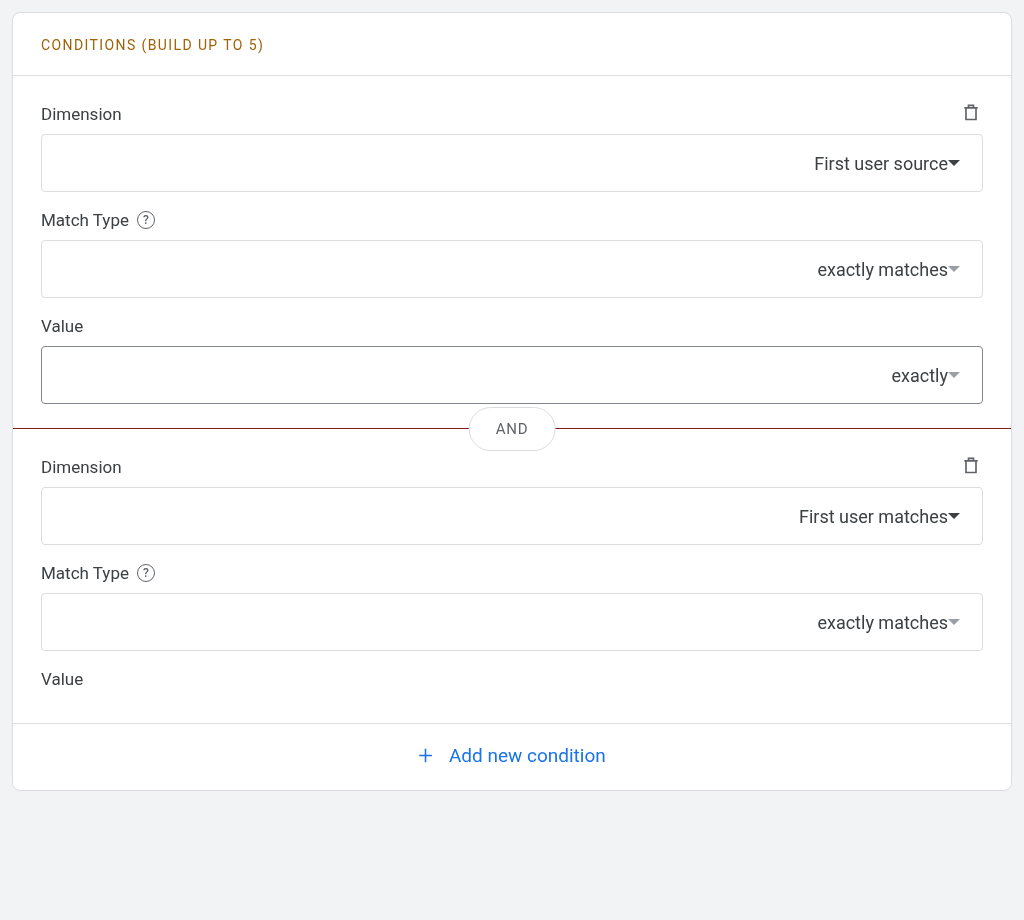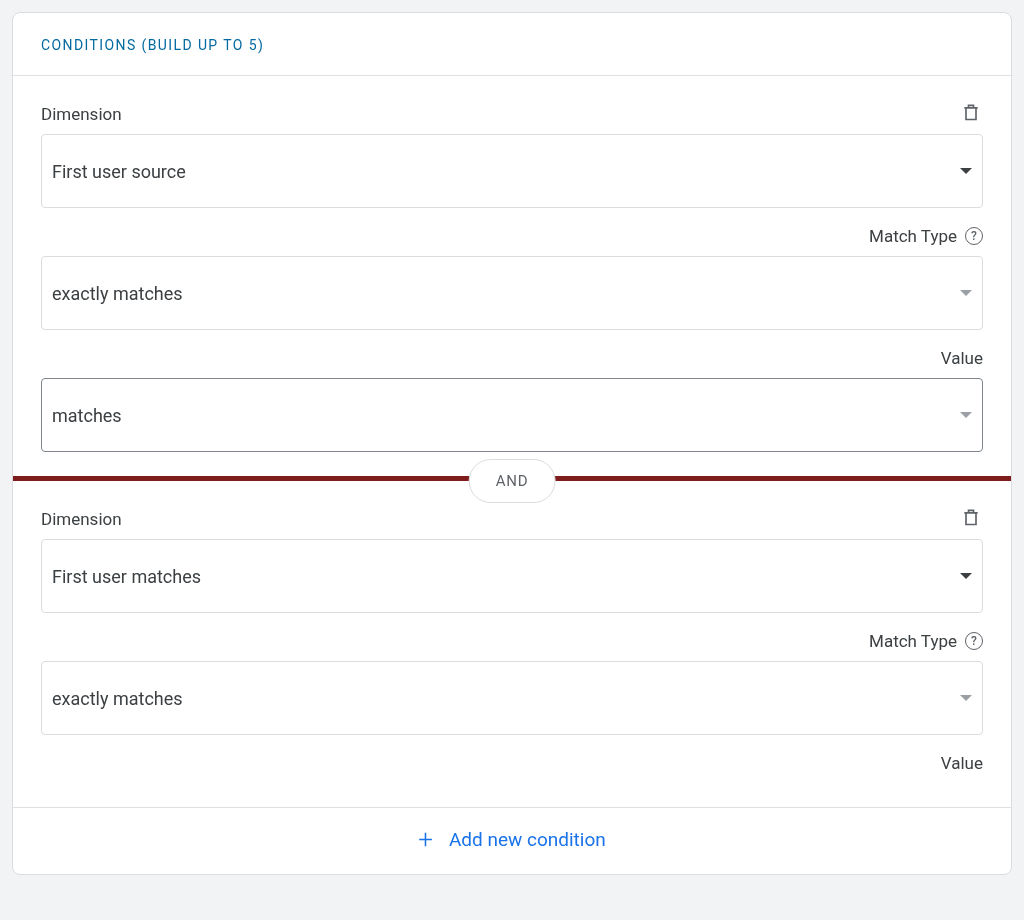--- a/index.html
+++ b/index.html
@@ -16,21 +16,21 @@
       border-radius: 8px;
       overflow: hidden;
     }
     .card-header {
       padding: 24px 28px 22px 28px;
       border-bottom: 1px solid #e0e0e0;
     }
     .card-header-title {
       font-size: 14px;
       letter-spacing: 1.4px;
-      color: #0369a1;
+      color: #a16207;
       font-weight: 400;
     }
     .condition-block {
       padding: 20px 28px 24px 28px;
     }
     .field-row-head {
       display: flex;
       justify-content: space-between;
       align-items: flex-end;
       margin-bottom: 10px;
@@ -39,21 +39,20 @@
     .field-label {
       font-size: 17px;
       color: #3c4043;
       display: flex;
       align-items: center;
       gap: 8px;
     }
     .field-label-row {
       margin-top: 18px;
       margin-bottom: 10px;
-      justify-content: flex-end;
     }
     .help-icon {
       display: inline-flex;
       width: 18px;
       height: 18px;
       border: 1.6px solid #5f6368;
       border-radius: 50%;
       align-items: center;
       justify-content: center;
       font-size: 12px;
@@ -66,27 +65,27 @@
       height: 24px;
       display: flex;
       align-items: center;
       justify-content: center;
       cursor: pointer;
       color: #5f6368;
     }
     .delete-btn svg { width: 20px; height: 22px; }
     .select {
       width: 100%;
-      height: 74px;
+      height: 58px;
       border: 1px solid #dadce0;
       border-radius: 4px;
-      padding: 0 10px;
-      display: flex;
-      align-items: center;
-      justify-content: space-between;
+      padding: 0 22px;
+      display: flex;
+      align-items: center;
+      justify-content: flex-end;
       cursor: pointer;
       background: #fff;
     }
     .select.strong { border-color: #80868b; }
     .select-text {
       font-size: 18px;
       color: #3c4043;
     }
     .caret-solid {
       width: 0; height: 0;
@@ -96,21 +95,21 @@
     }
     .caret-light {
       width: 0; height: 0;
       border-left: 6px solid transparent;
       border-right: 6px solid transparent;
       border-top: 6px solid #9aa0a6;
     }
     .and-sep {
       position: relative;
       height: 0;
-      border-top: 5px solid #7f1d1d;
+      border-top: 1px solid #7f1d1d;
       text-decoration: underline;
     }
     .and-pill {
       position: absolute;
       left: 50%;
       top: 0;
       transform: translate(-50%, -50%);
       background: #fff;
       border: 1px solid #dadce0;
       border-radius: 24px;
@@ -167,21 +166,21 @@
       <span>Match Type</span>
       <span class="help-icon">?</span>
     </div>
     <div class="select">
       <span class="select-text">exactly matches</span>
       <span class="caret-light"></span>
     </div>
 
     <div class="field-label field-label-row">Value</div>
     <div class="select strong">
-      <span class="select-text">matches</span>
+      <span class="select-text">exactly</span>
       <span class="caret-light"></span>
     </div>
   </div>
 
   <div class="and-sep">
     <div class="and-pill">AND</div>
   </div>
 
   <div class="condition-block">
     <div class="field-row-head">

